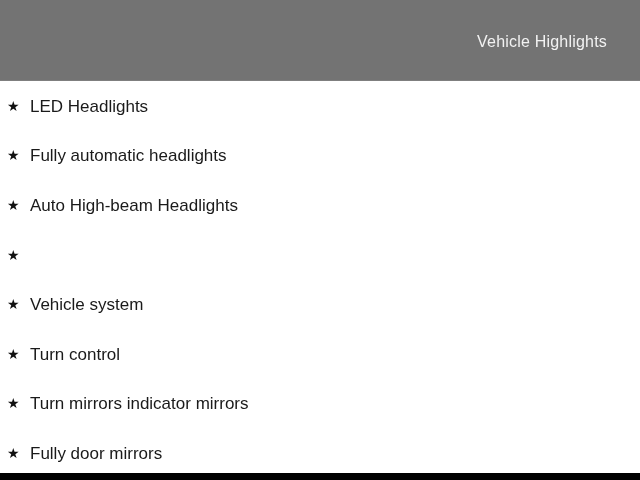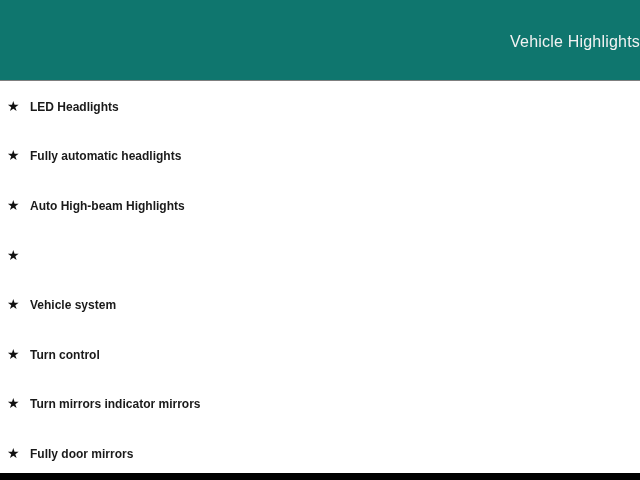--- a/index.html
+++ b/index.html
@@ -10,25 +10,26 @@
     width: 640px;
     height: 480px;
     background: #ffffff;
     overflow: hidden;
     position: relative;
     font-family: "Liberation Sans", sans-serif;
   }
   .header-bar {
     box-sizing: border-box;
     height: 81px;
-    background: #0f766e;
+    background: #737373;
     border-bottom: 1px solid #7f7f7f;
     display: flex;
     align-items: center;
     justify-content: flex-end;
+    padding-right: 33px;
   }
   .header-title {
     color: #f2f2f2;
     font-size: 16px;
     letter-spacing: 0.2px;
     transform: translateY(2px);
     white-space: nowrap;
   }
   .highlights-list {
     list-style: none;
@@ -49,24 +50,23 @@
     flex: none;
     width: 15px;
     font-size: 14px;
     line-height: 1;
     color: #111111;
     text-align: left;
     transform: translateY(-1px);
   }
   .label {
     margin-left: 8px;
-    font-size: 12px;
+    font-size: 17px;
     color: #1a1a1a;
     white-space: nowrap;
-    font-weight: bold;
   }
   .footer-bar {
     position: absolute;
     left: 0;
     right: 0;
     bottom: 0;
     height: 7px;
     background: #000000;
   }
 </style>
@@ -81,21 +81,21 @@
   <li class="highlight-row">
     <span class="star">★</span>
     <span class="label">LED Headlights</span>
   </li>
   <li class="highlight-row">
     <span class="star">★</span>
     <span class="label">Fully automatic headlights</span>
   </li>
   <li class="highlight-row">
     <span class="star">★</span>
-    <span class="label">Auto High-beam Highlights</span>
+    <span class="label">Auto High-beam Headlights</span>
   </li>
   <li class="highlight-row">
     <span class="star">★</span>
   </li>
   <li class="highlight-row">
     <span class="star">★</span>
     <span class="label">Vehicle system</span>
   </li>
   <li class="highlight-row">
     <span class="star">★</span>

